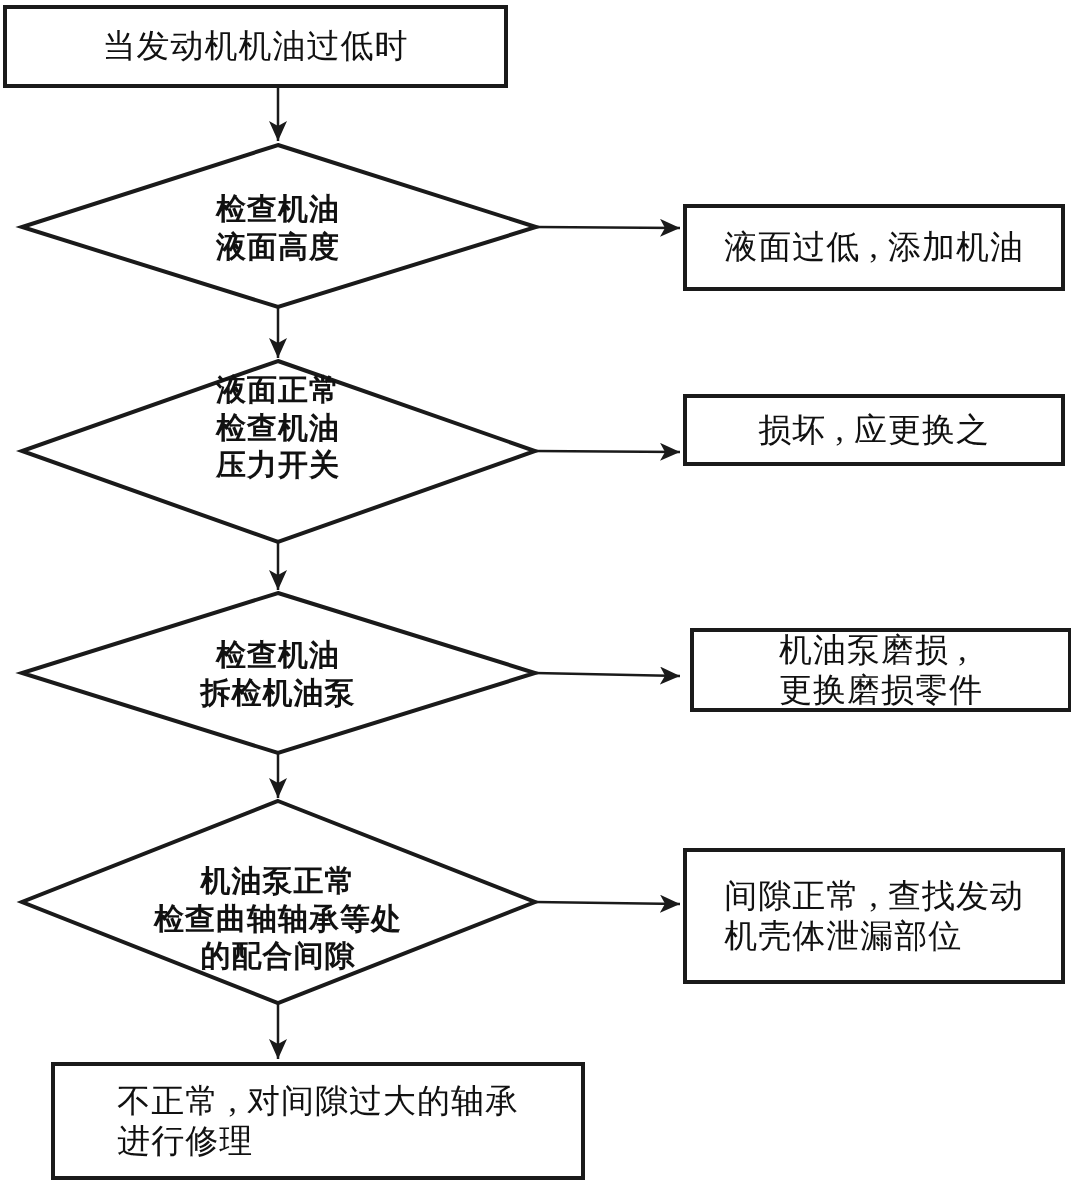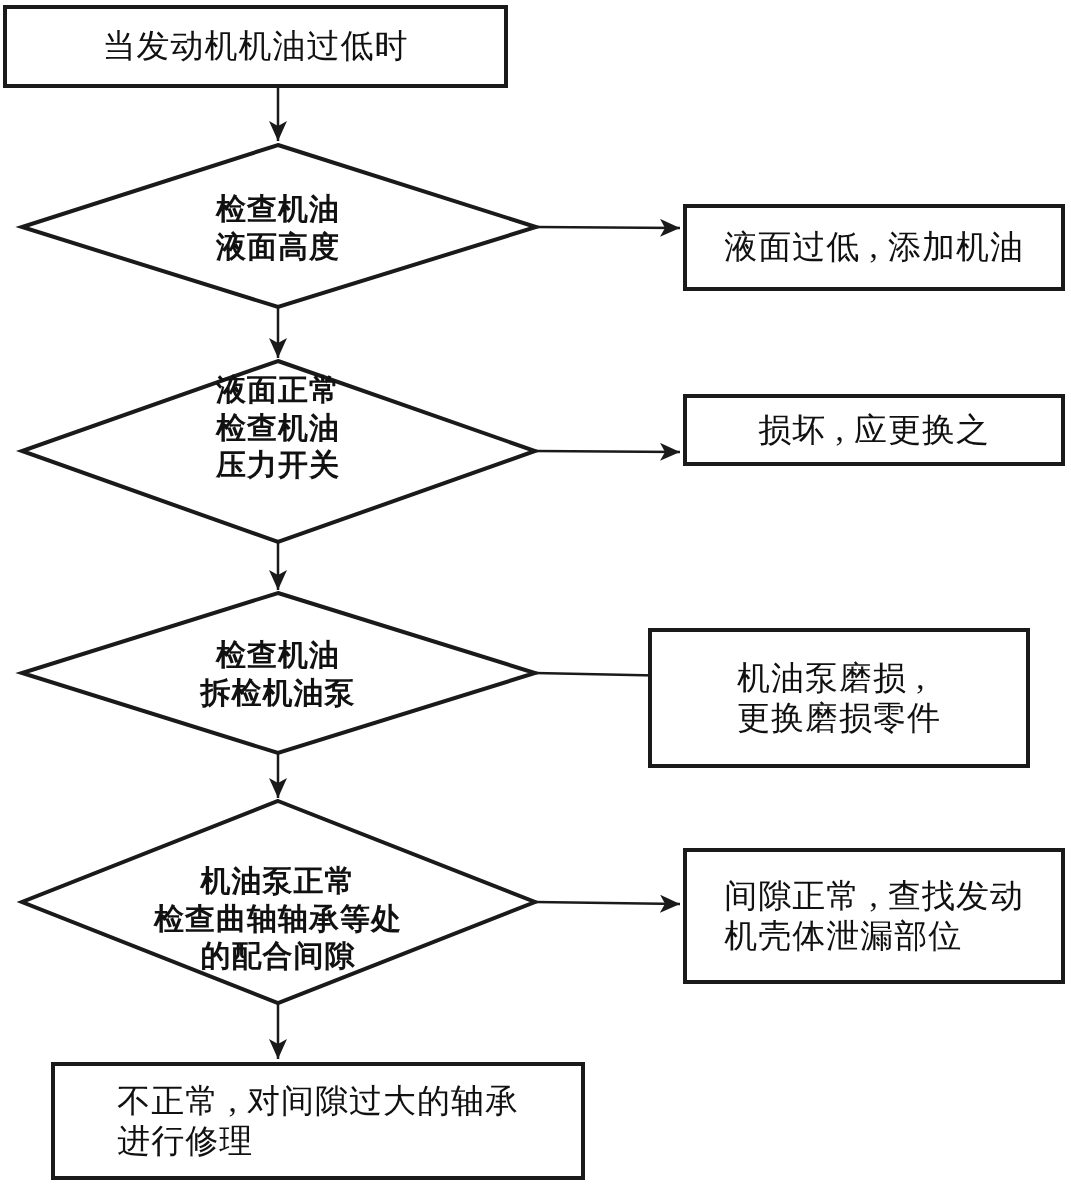--- a/index.html
+++ b/index.html
@@ -45,21 +45,21 @@
     font-size: 30px;
     font-weight: 600;
     line-height: 1.25;
     white-space: pre-line;
     letter-spacing: 1px;
   }
   .start-box  { left: 3px;   top: 5px;    width: 505px; height: 83px;  }
   .end-box    { left: 3px;   top: 1062px; width: 534px; height: 118px; margin-left: 48px; }
   .outcome-1  { left: 683px; top: 204px;  width: 382px; height: 87px;  }
   .outcome-2  { left: 683px; top: 394px;  width: 382px; height: 72px;  }
-  .outcome-3  { left: 648px; top: 628px;  width: 382px; height: 140px; }
+  .outcome-3  { left: 690px; top: 628px;  width: 382px; height: 84px; }
   .outcome-4  { left: 683px; top: 848px;  width: 382px; height: 136px; }
   .dlabel-1 { top: 227px; }
   .dlabel-2 { top: 427px; }
   .dlabel-3 { top: 673px; }
   .dlabel-4 { top: 902px; margin-top: 16px; }
   svg .shape {
     fill: #ffffff;
     stroke: #1a1a1a;
     stroke-width: 4;
     stroke-linejoin: miter;

